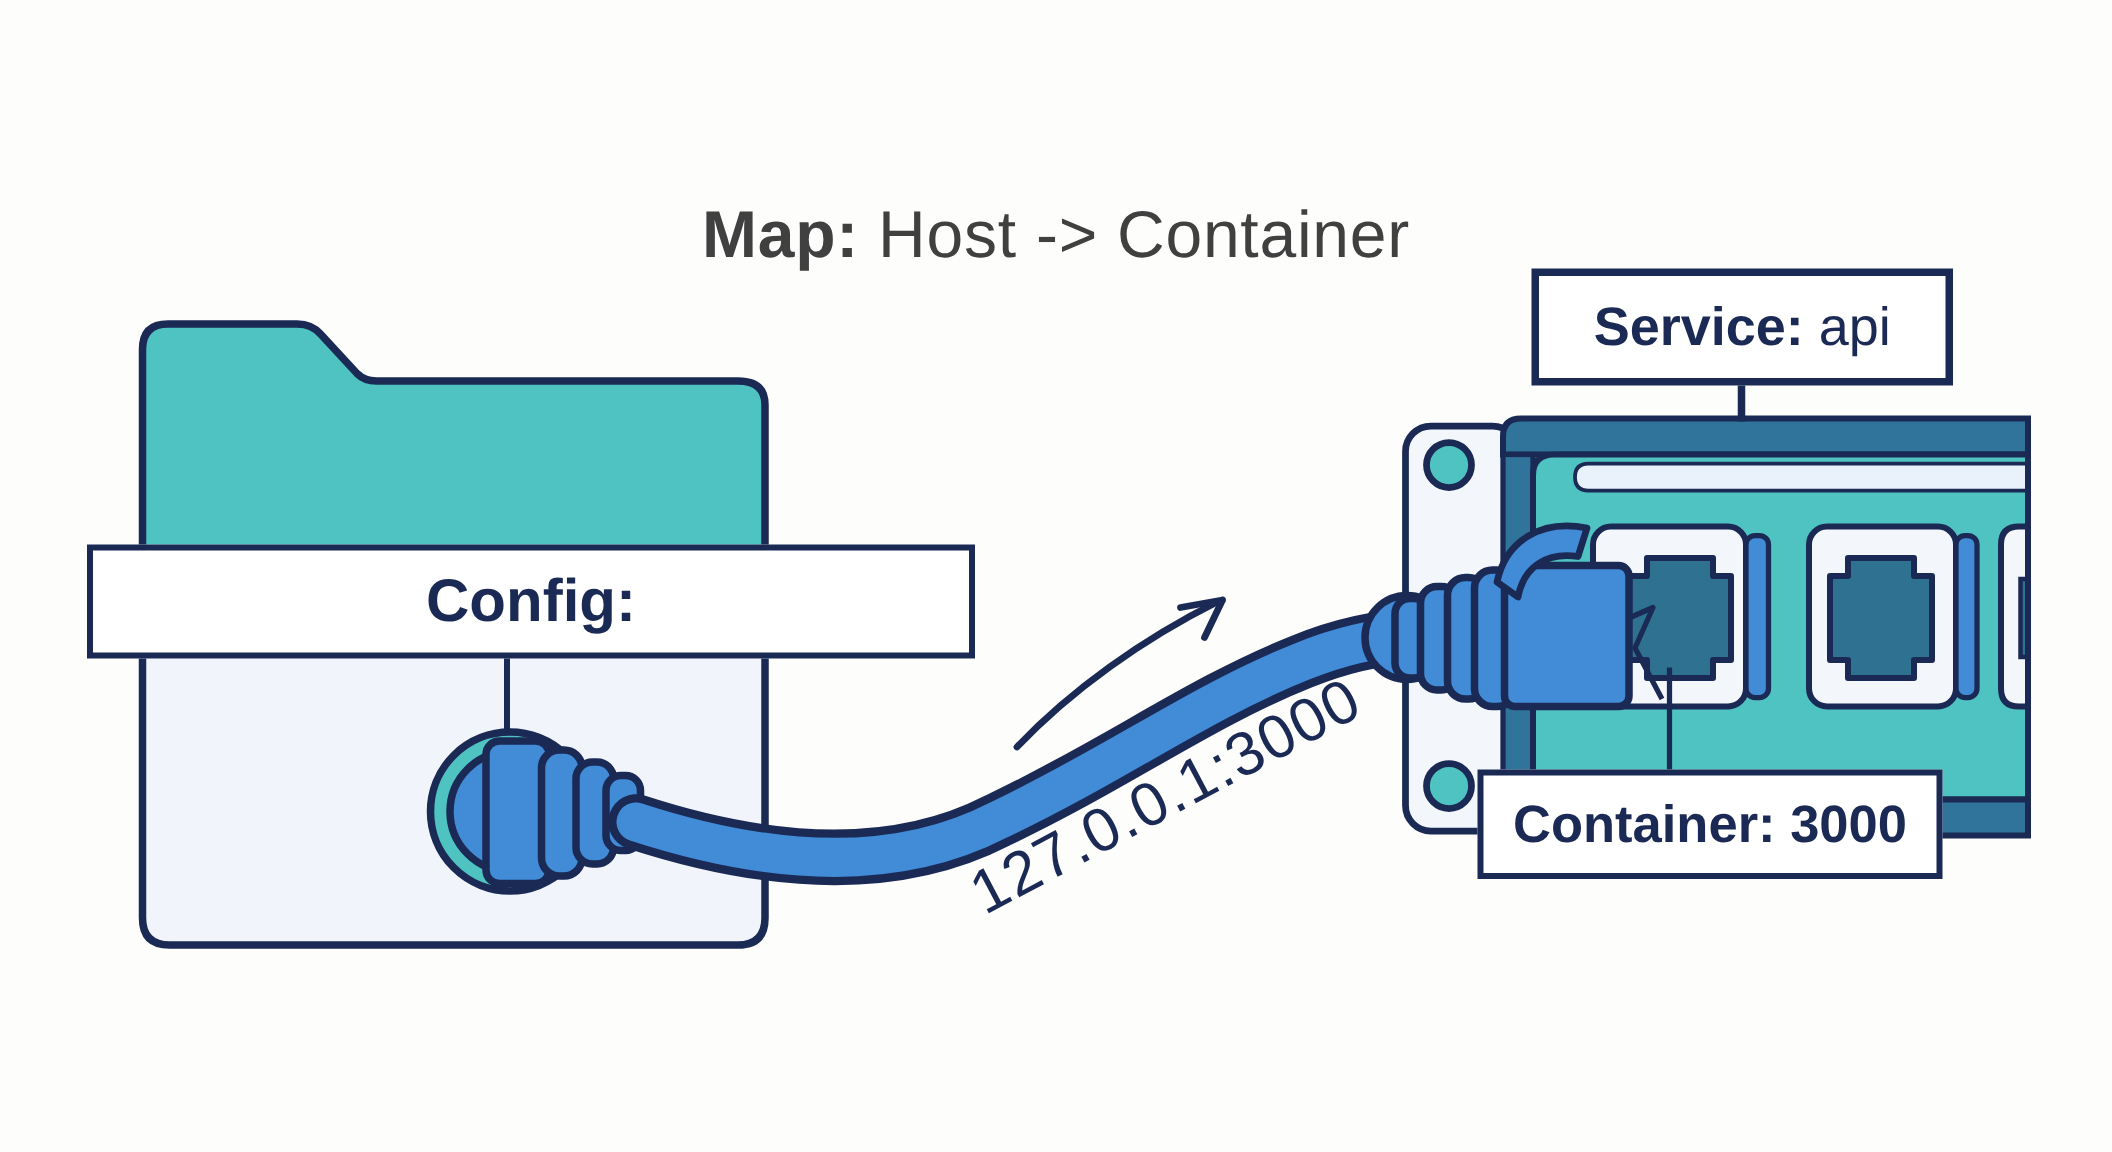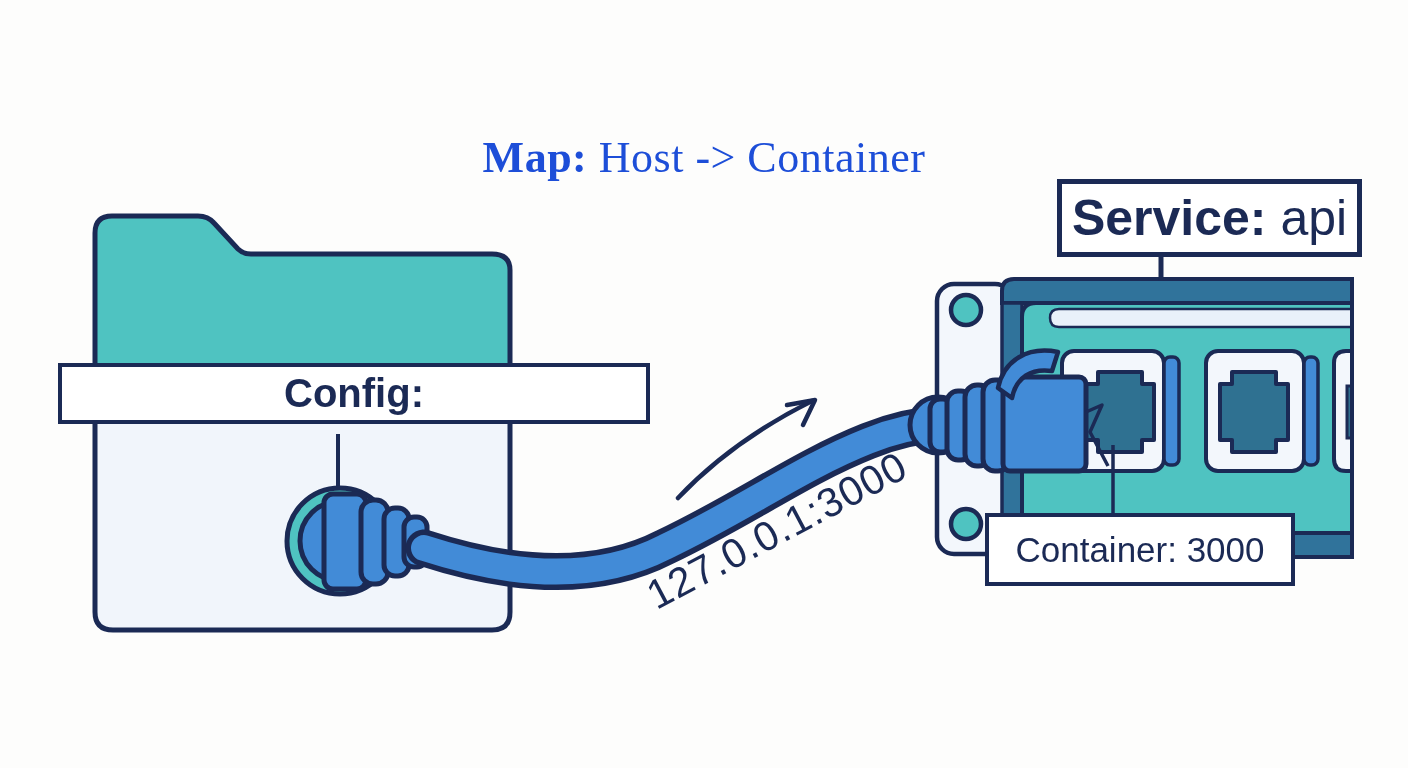--- a/index.html
+++ b/index.html
@@ -5,30 +5,30 @@
   html,body{margin:0;padding:0;background:#ffffff;}
   .stage{
     position:relative;width:1408px;height:768px;overflow:hidden;
     background:#fdfdfc;
     font-family:"Liberation Sans", sans-serif;
     color:#1b2a55;
   }
   svg{position:absolute;left:0;top:0;}
   .title{
     position:absolute;left:0;top:132;width:1408px;top:132px;
-    text-align:center;font-size:44px;letter-spacing:.5px;color:#1d4ed8;font-family:Liberation Serif, serif;
+    text-align:center;font-size:44px;letter-spacing:.5px;color:#404040;
   }
   .label-box{
     position:absolute;background:#ffffff;border:4px solid #1b2a55;
     display:flex;align-items:center;justify-content:center;
     color:#1b2a55;white-space:pre;box-sizing:border-box;
   }
-  .config-box{left:58px;top:363px;width:592px;height:61px;font-size:40px;}
-  .service-box{left:1021px;top:179px;width:305px;height:78px;font-size:50px;border-width:5px;margin-left:36px;}
-  .container-box{left:985px;top:513px;width:310px;height:73px;font-size:35px;}
+  .config-box{left:58px;top:363px;width:592px;height:76px;font-size:40px;}
+  .service-box{left:1021px;top:179px;width:281px;height:78px;font-size:36px;border-width:5px;}
+  .container-box{left:985px;top:513px;width:310px;height:73px;font-size:35px;font-weight:bold;}
   .cable-text{
     position:absolute;left:650px;top:575px;height:46px;line-height:46px;
     font-size:41px;color:#1b2a55;white-space:nowrap;
     transform:rotate(-28deg);transform-origin:0 50%;letter-spacing:1px;
   }
   b{font-weight:bold;}
 </style>
 </head>
 <body>
 

